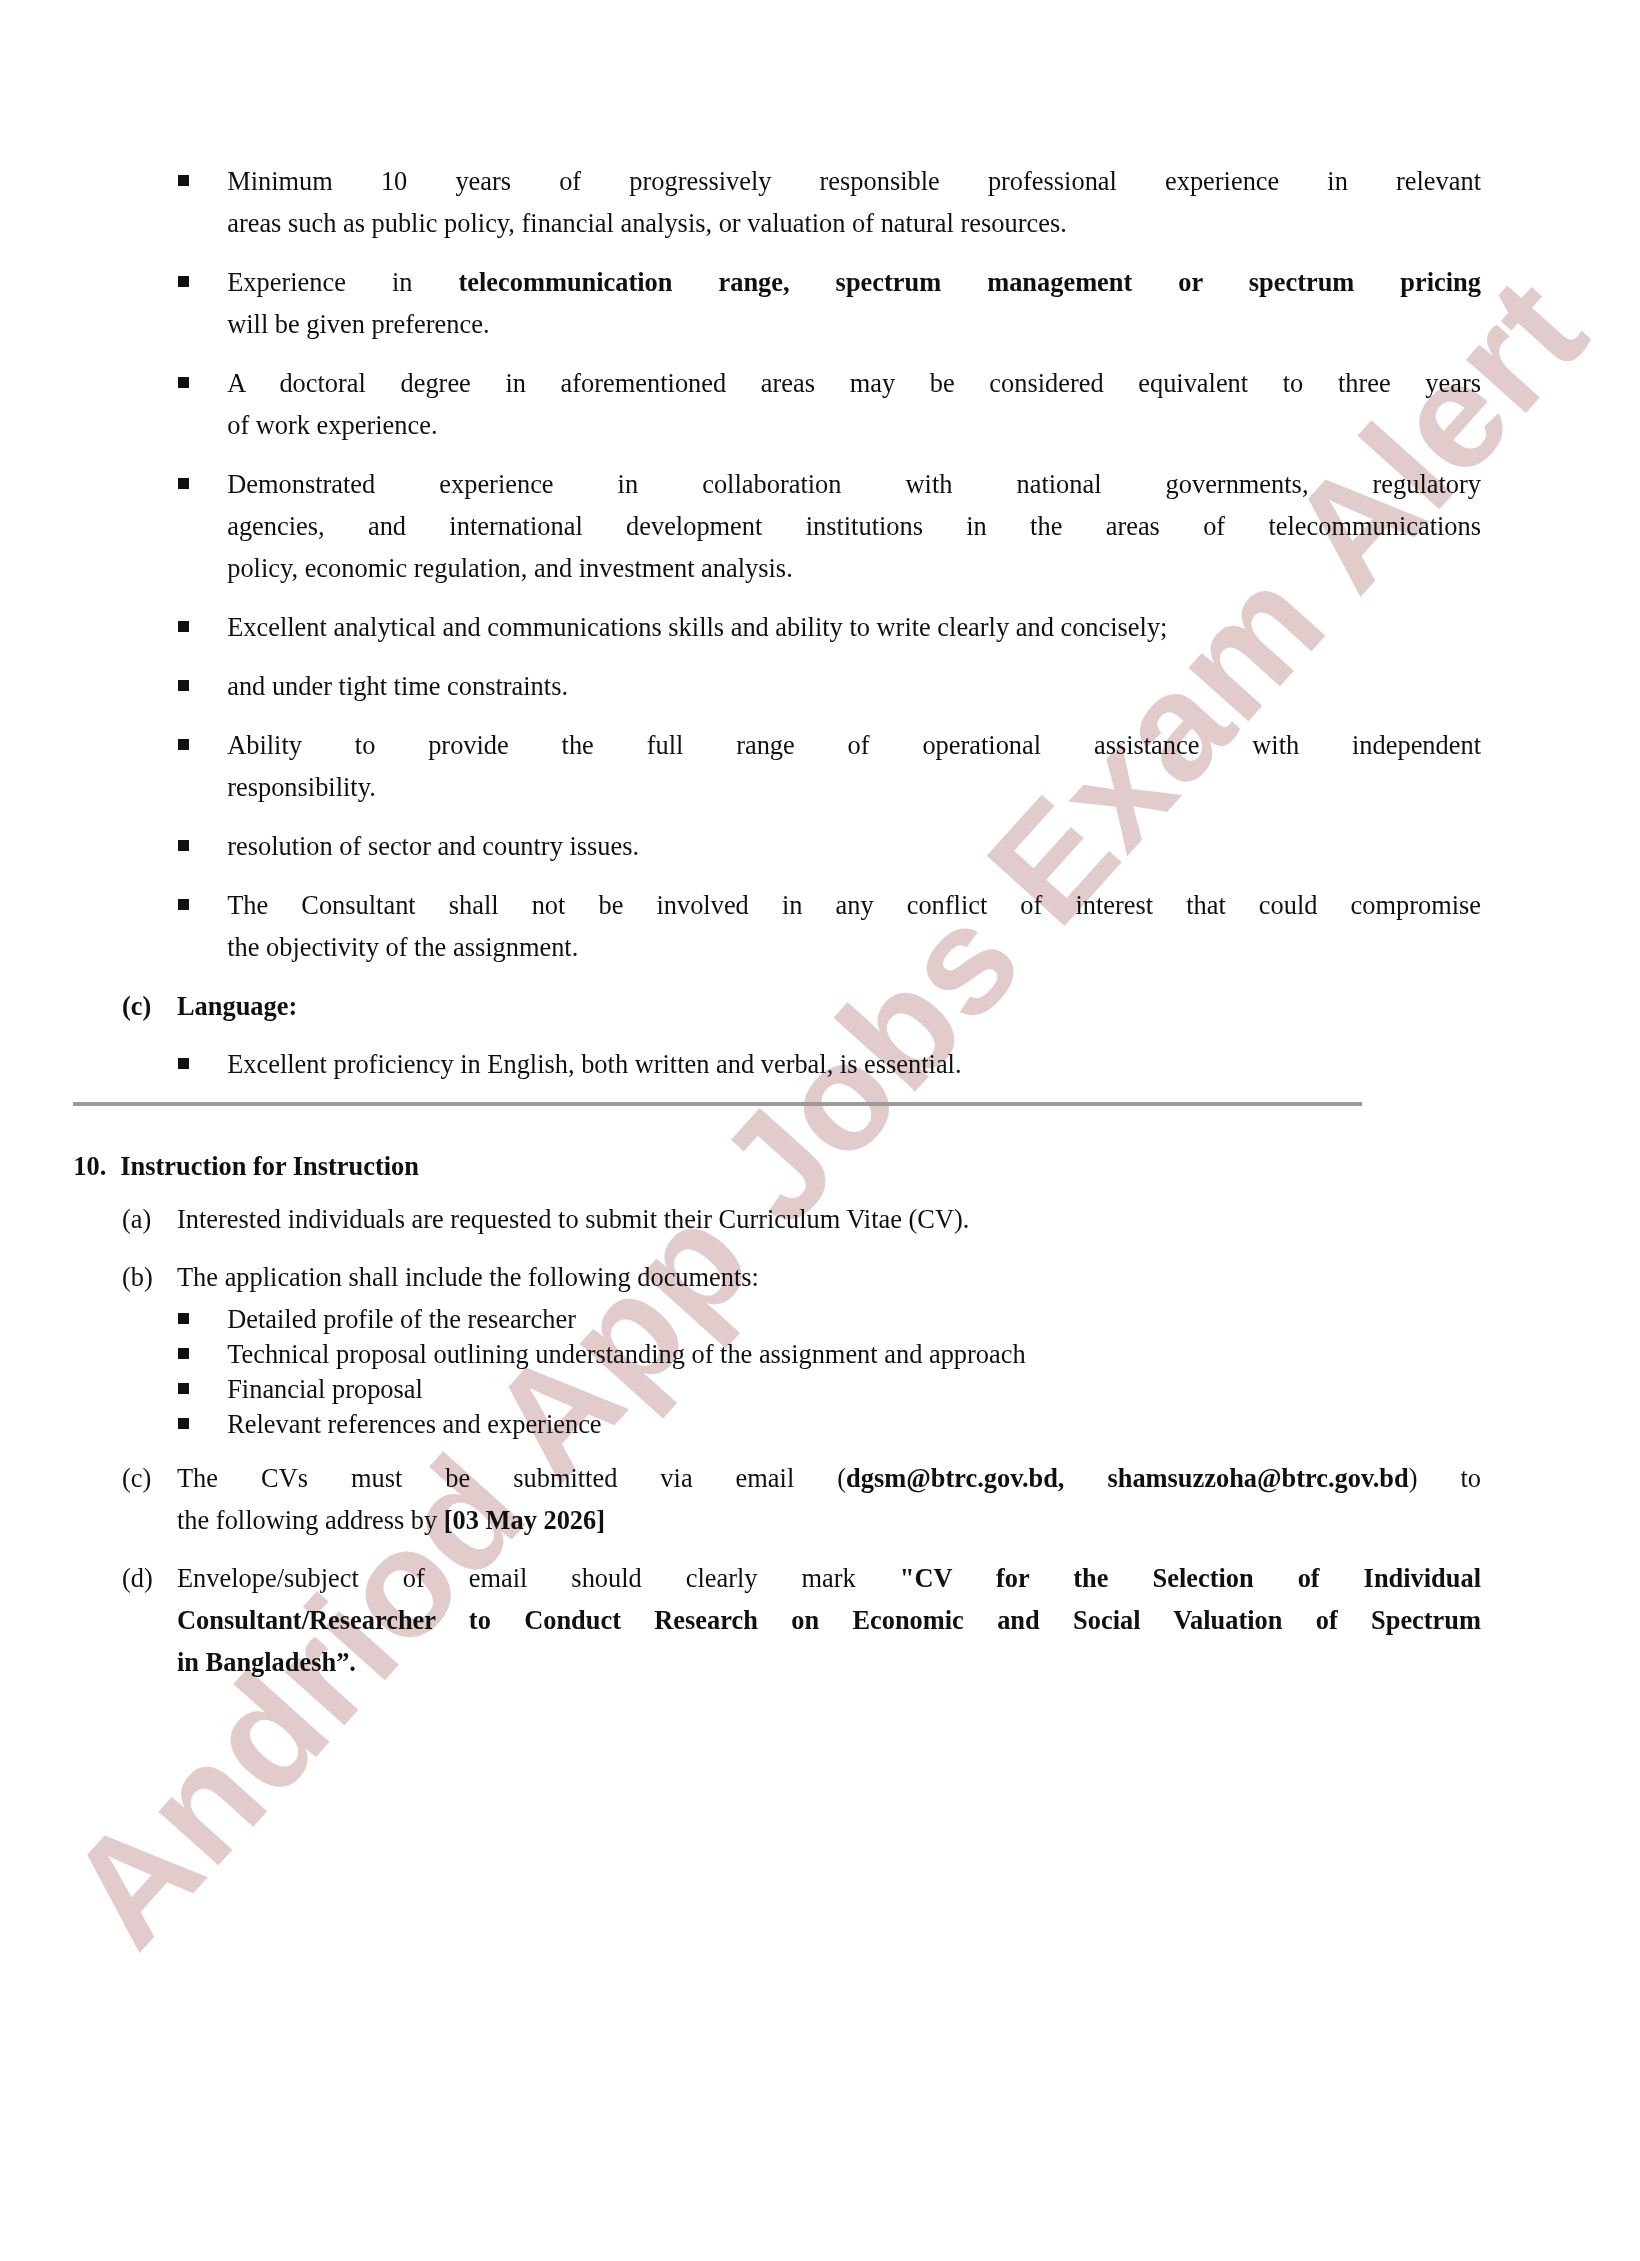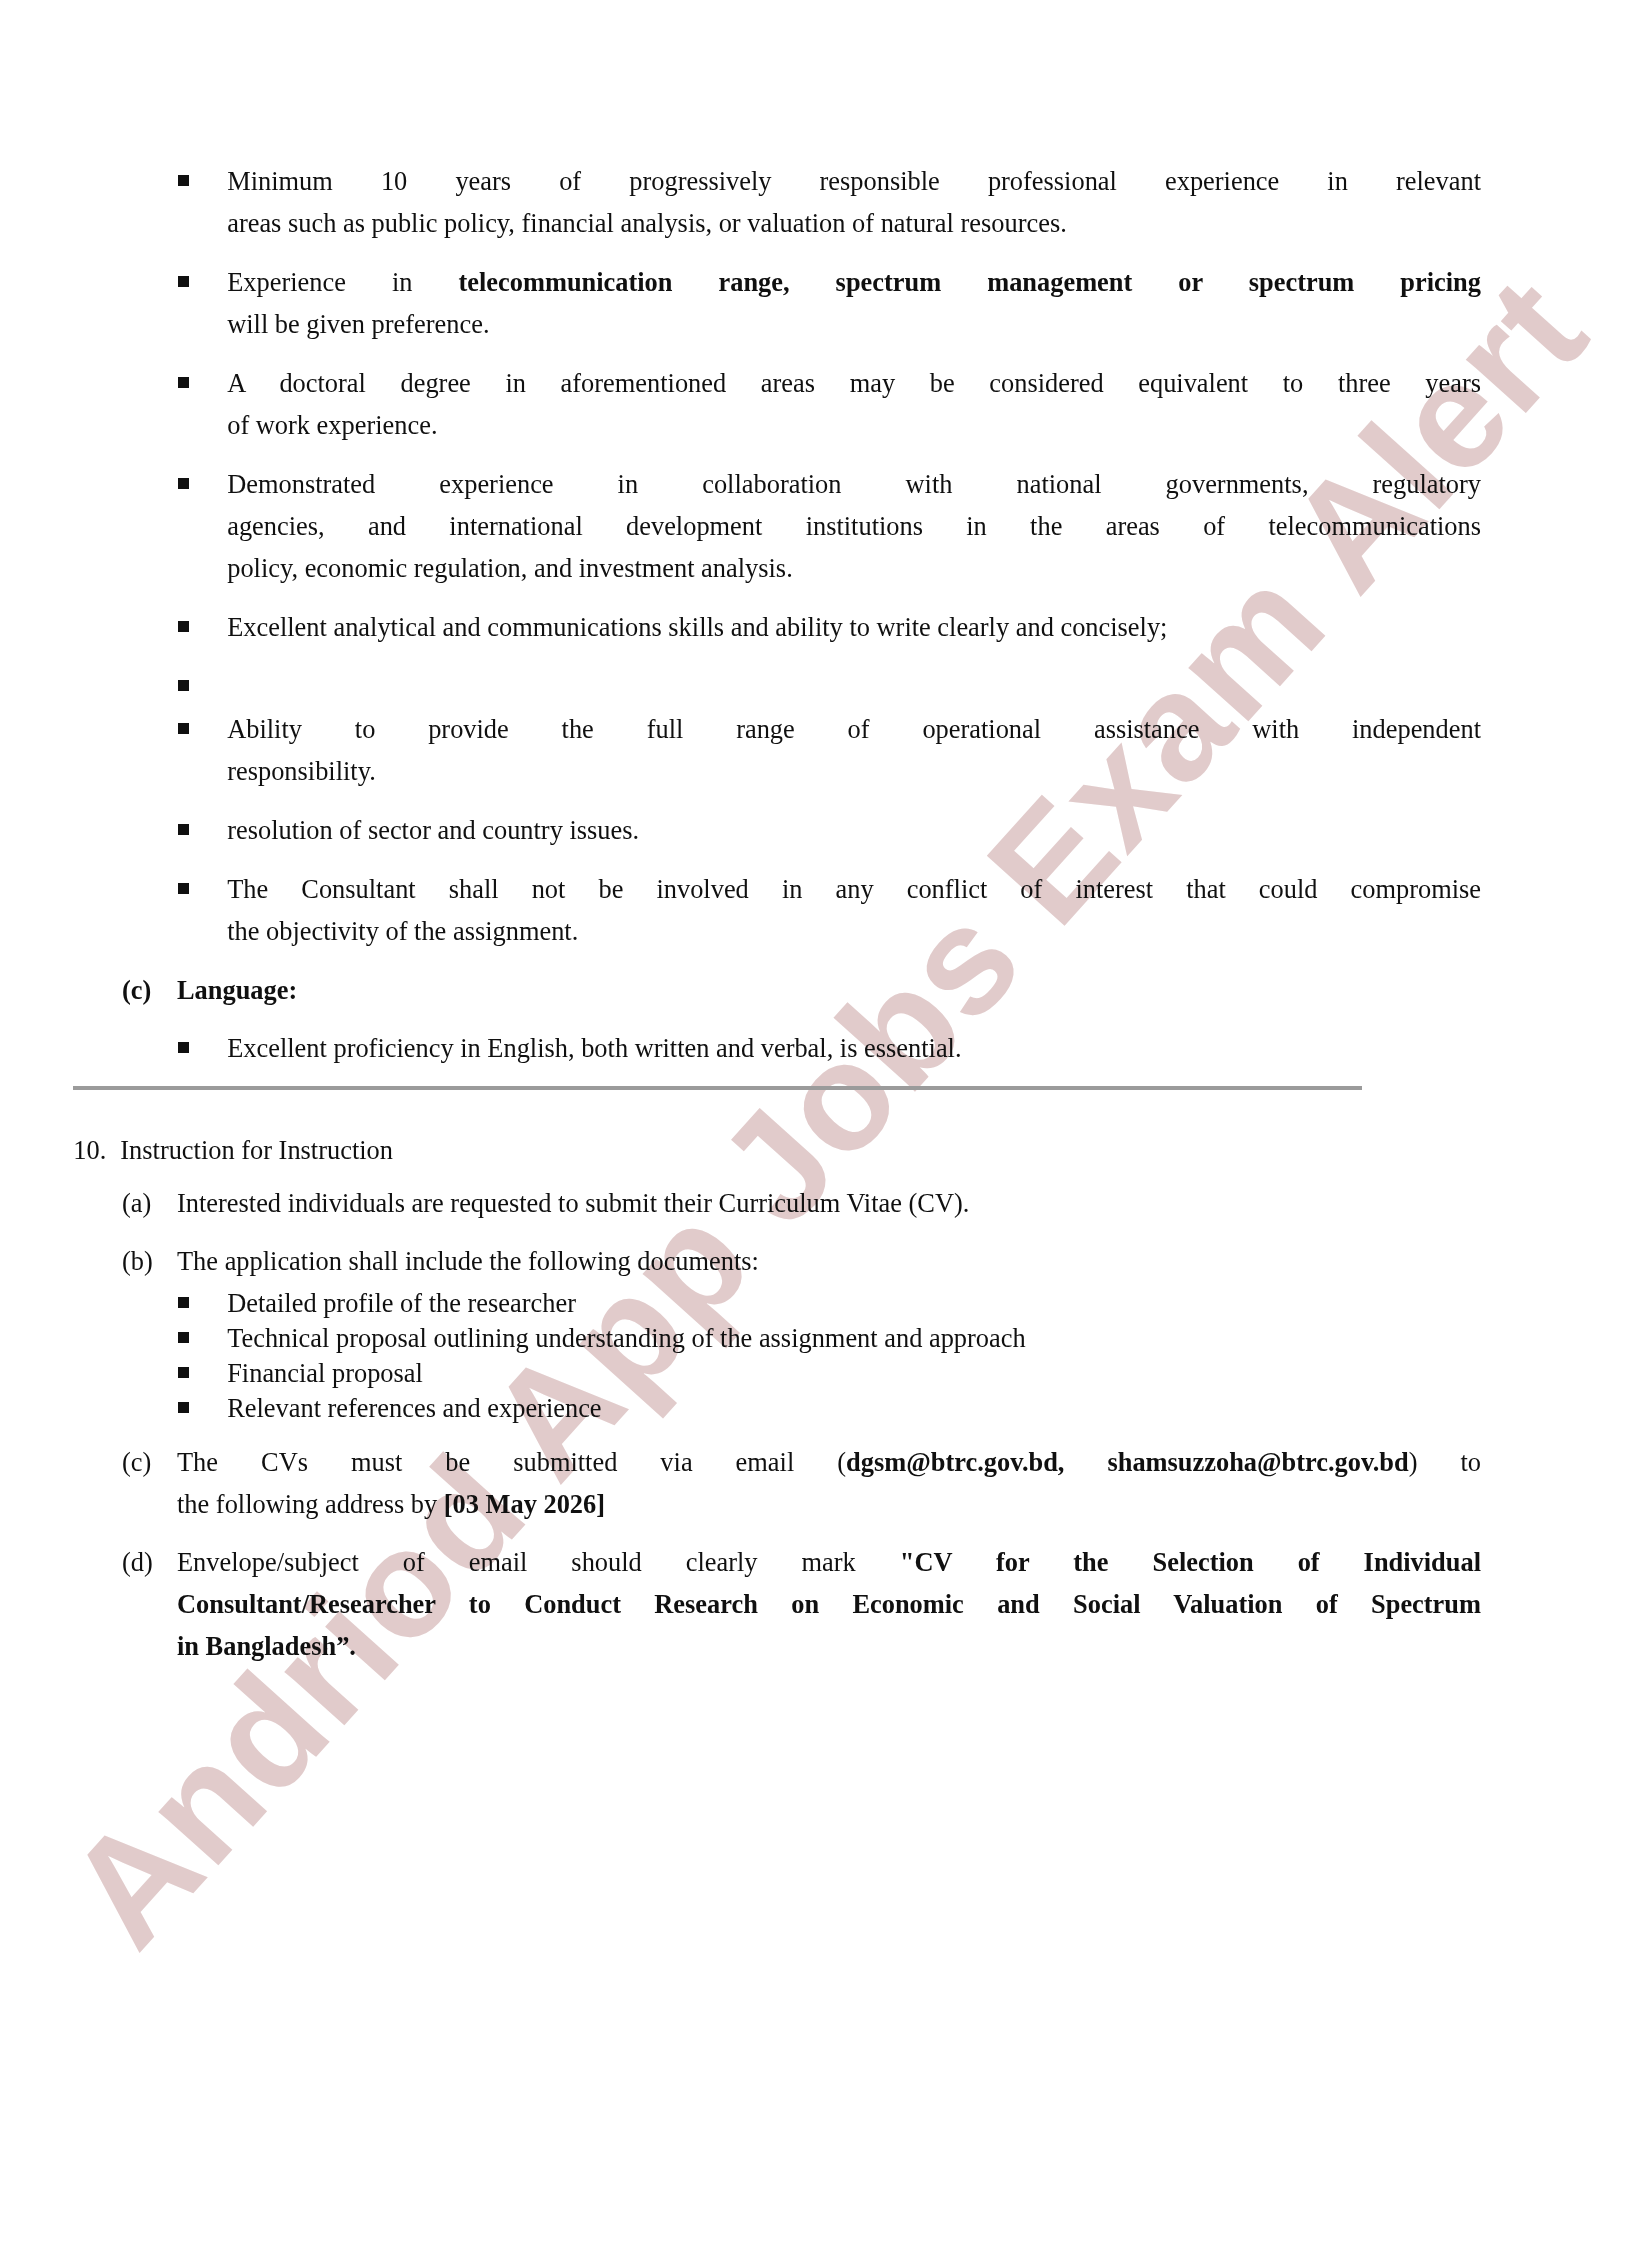--- a/index.html
+++ b/index.html
@@ -60,21 +60,21 @@
     text-align: justify;
     text-align-last: justify;
     -moz-text-align-last: justify;
   }
   .divider {
     height: 4px;
     width: 1289px;
     background: #9b9b9b;
     margin: 9.3px 0 39px 1.3px;
   }
-  .num-heading { display: flex; font-weight: 400; margin: 0 0 10.6px 1.3px; }
+  .num-heading { display: flex; font-weight: 700; margin: 0 0 10.6px 1.3px; }
   .num-heading .nlab { flex: none; width: 47px; }
   b { font-weight: 700; }
 </style>
 </head>
 <body>
 
 <div class="page">
   <div class="watermark">Andriod App Jobs Exam Alert</div>
   <main class="doc">
       <div class="b-item">
@@ -108,20 +108,21 @@
       </div>
       <div class="b-item">
         <span class="sq"></span>
         <div class="btext">
           <div class="line"><span>Excellent analytical and communications skills and ability to write clearly and concisely;</span></div>
         </div>
       </div>
       <div class="b-item">
         <span class="sq"></span>
         <div class="btext">
+          <div class="line"><span>and under tight time constraints.</span></div>
         </div>
       </div>
       <div class="b-item">
         <span class="sq"></span>
         <div class="btext">
           <div class="line just"><span>Ability to provide the full range of operational assistance with independent</span></div>
           <div class="line"><span>responsibility.</span></div>
         </div>
       </div>
       <div class="b-item">

